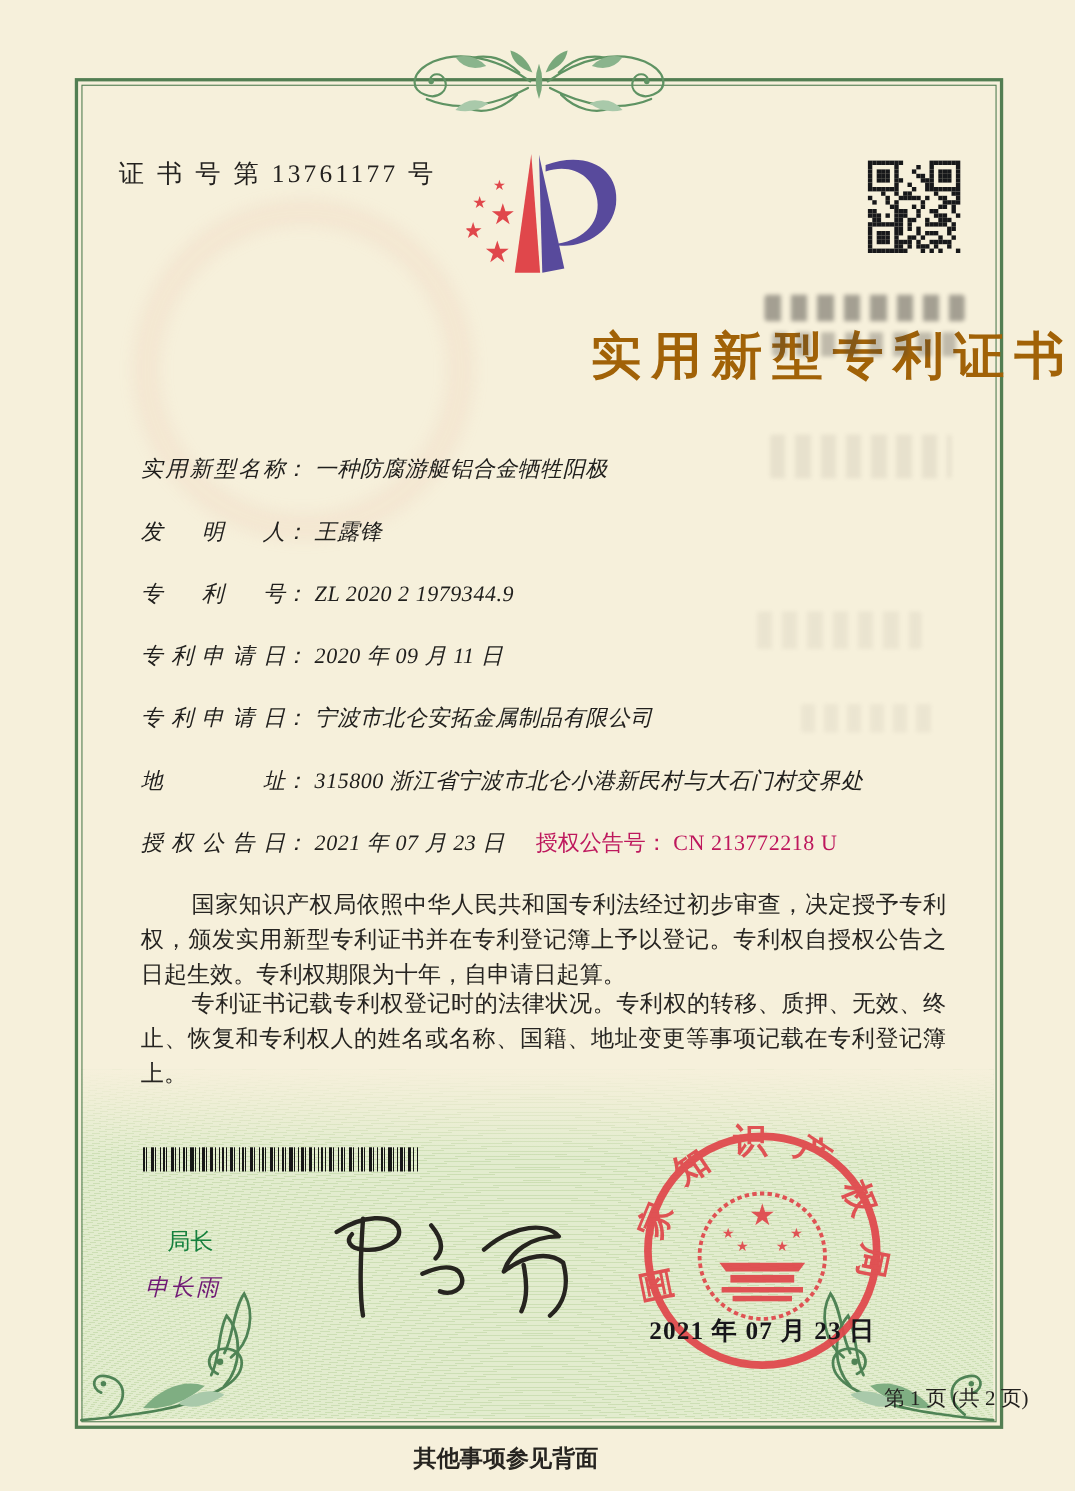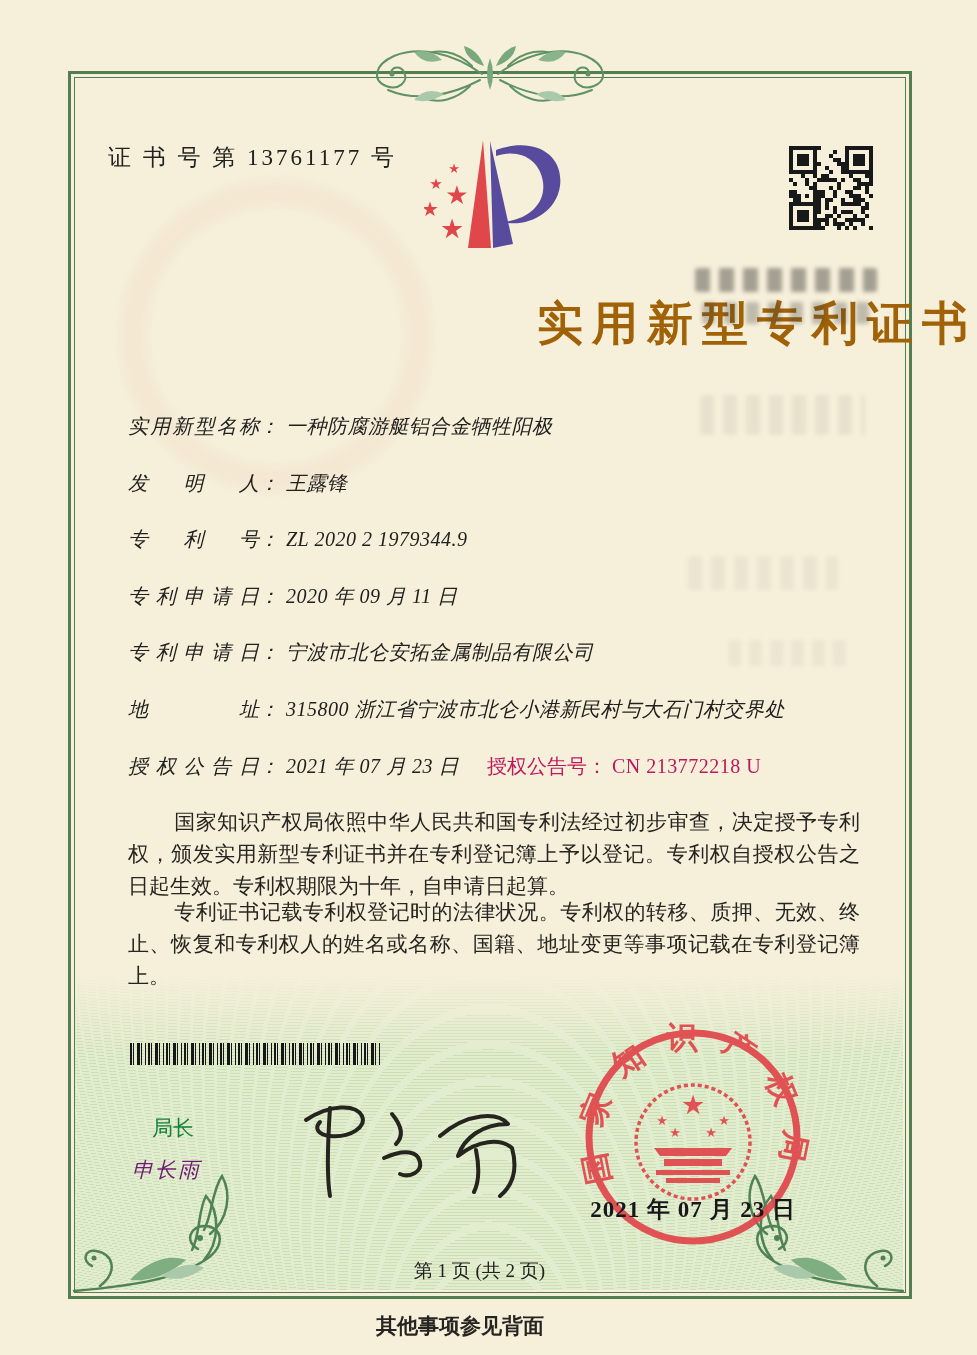--- a/index.html
+++ b/index.html
@@ -101,21 +101,21 @@
   .sig-svg{left:272px;top:1078px;}
 
   
   .seal-svg{left:576px;top:1020px;opacity:.93;}
   .seal-date{
     left:578px;top:1194px;width:230px;text-align:center;
     font-size:23px;font-weight:700;letter-spacing:1px;color:#17161a;
   }
 
   
-  .page-no{left:12px;top:1258px;width:935px;text-align:center;font-size:19px;color:#23211f;}
+  .page-no{left:0;top:1258px;width:935px;text-align:right;font-size:19px;color:#23211f;}
   .back-note{left:0;top:1312px;width:920px;text-align:center;font-size:21px;font-weight:600;color:#262420;}
 
   .ornament{color:#5f9363;}
 </style>
 </head>
 <body>
 
 <div class="abs watermark-ring"></div>
 
 <div class="abs green-zone"></div>

